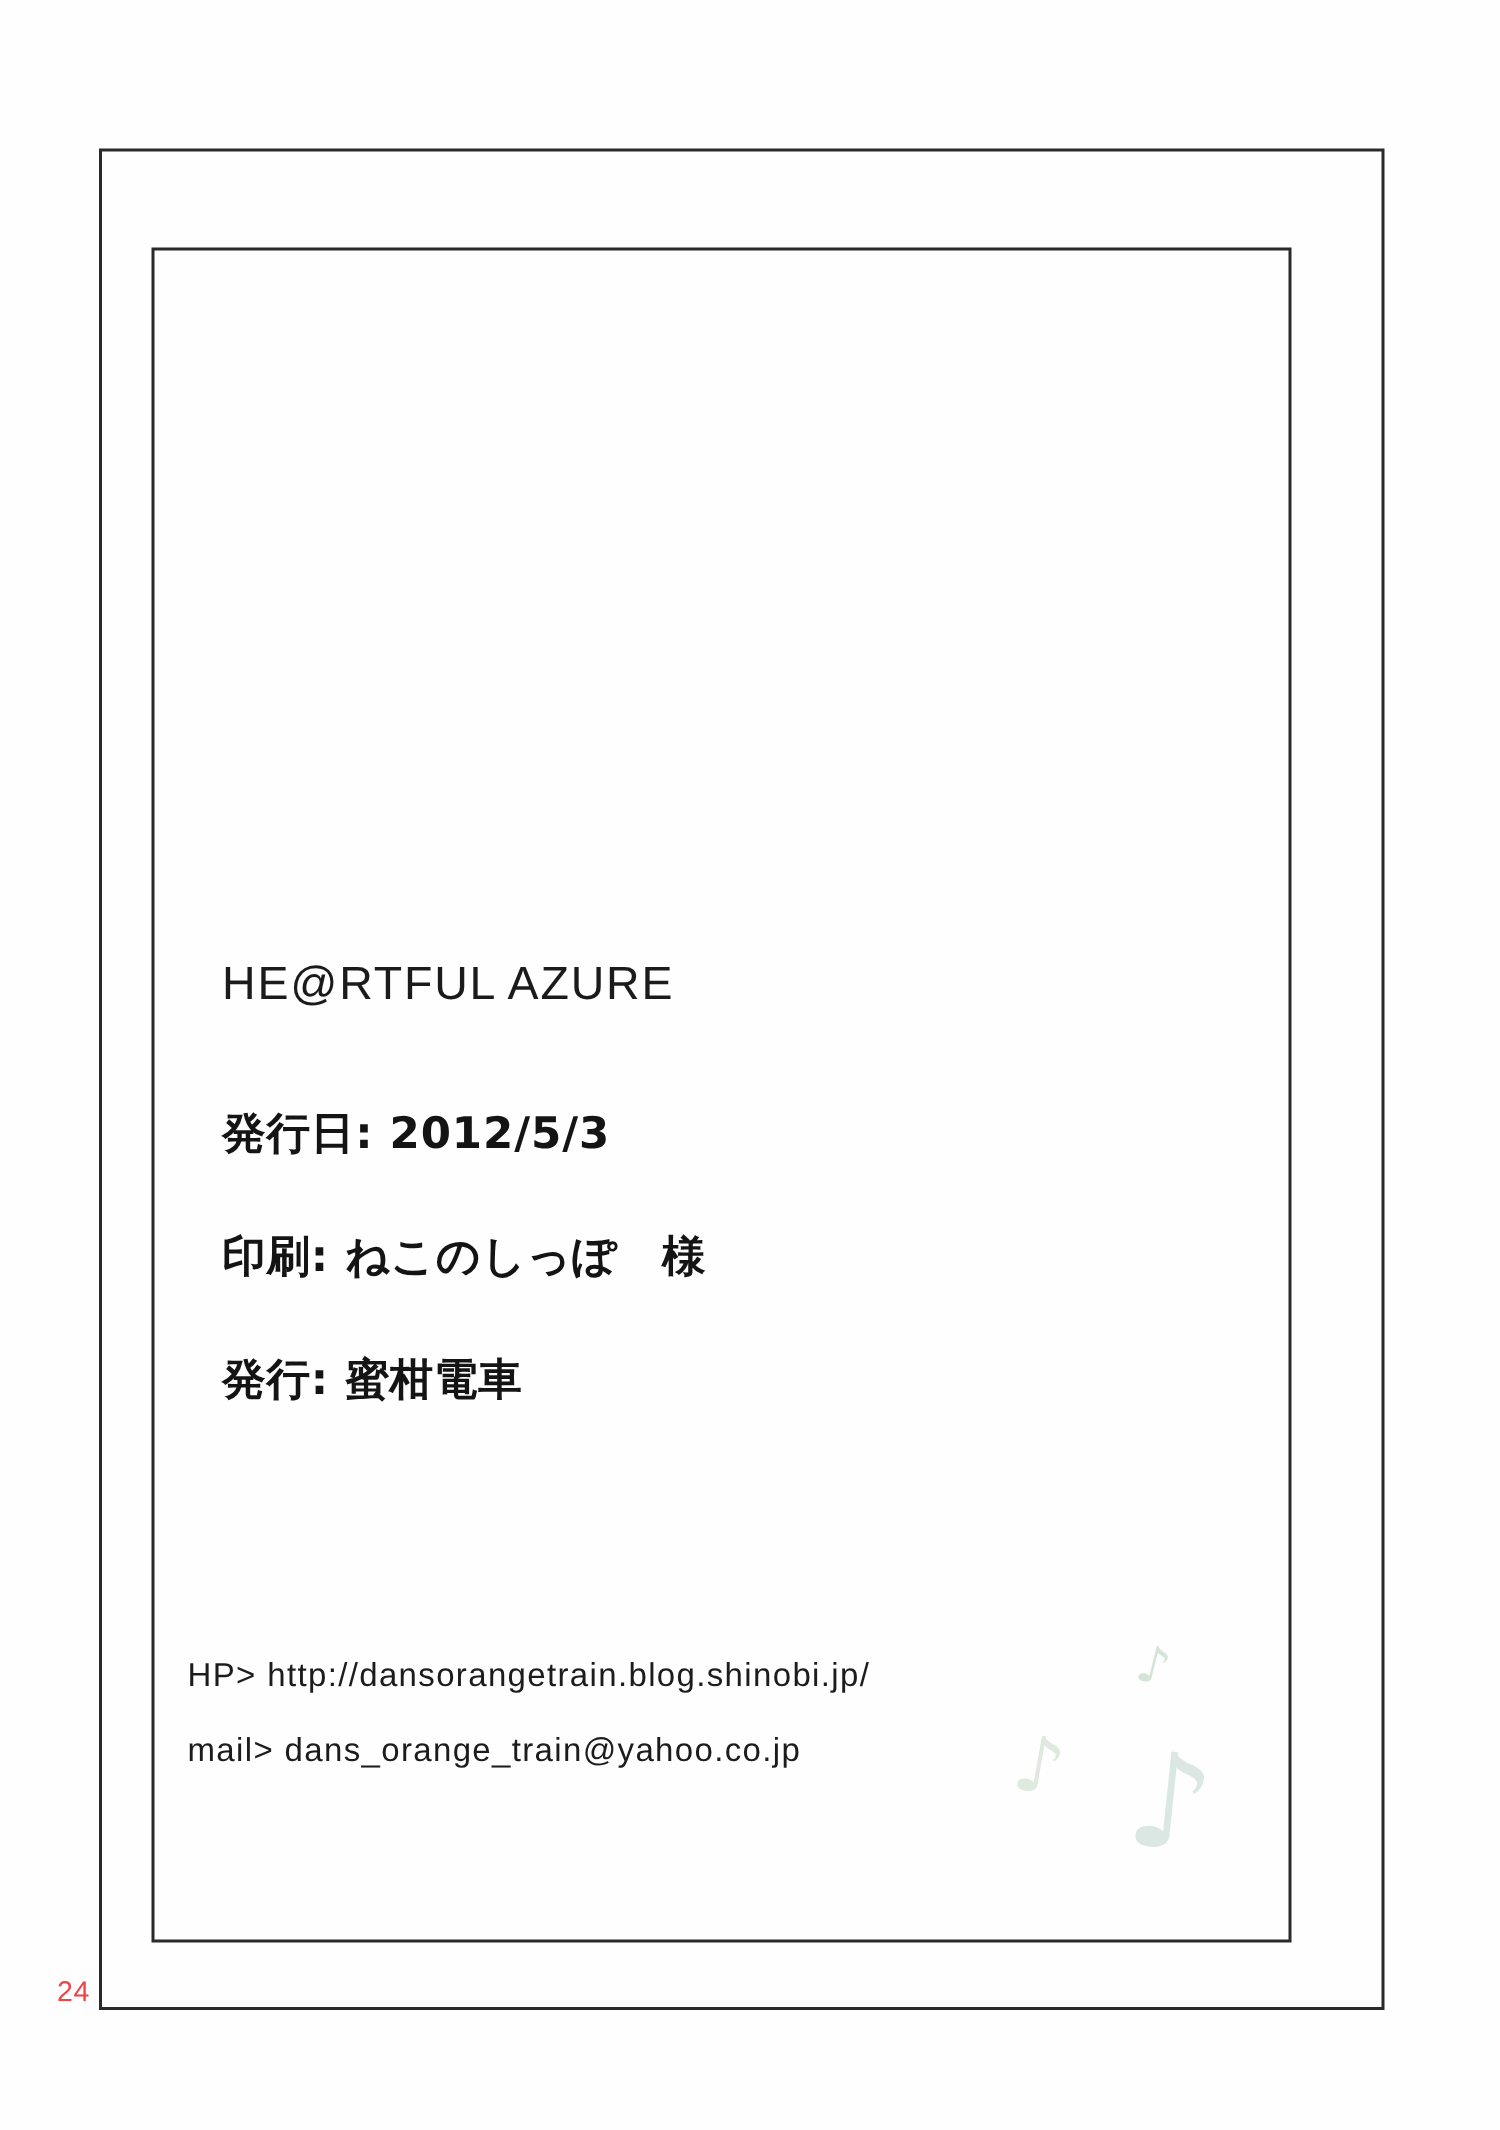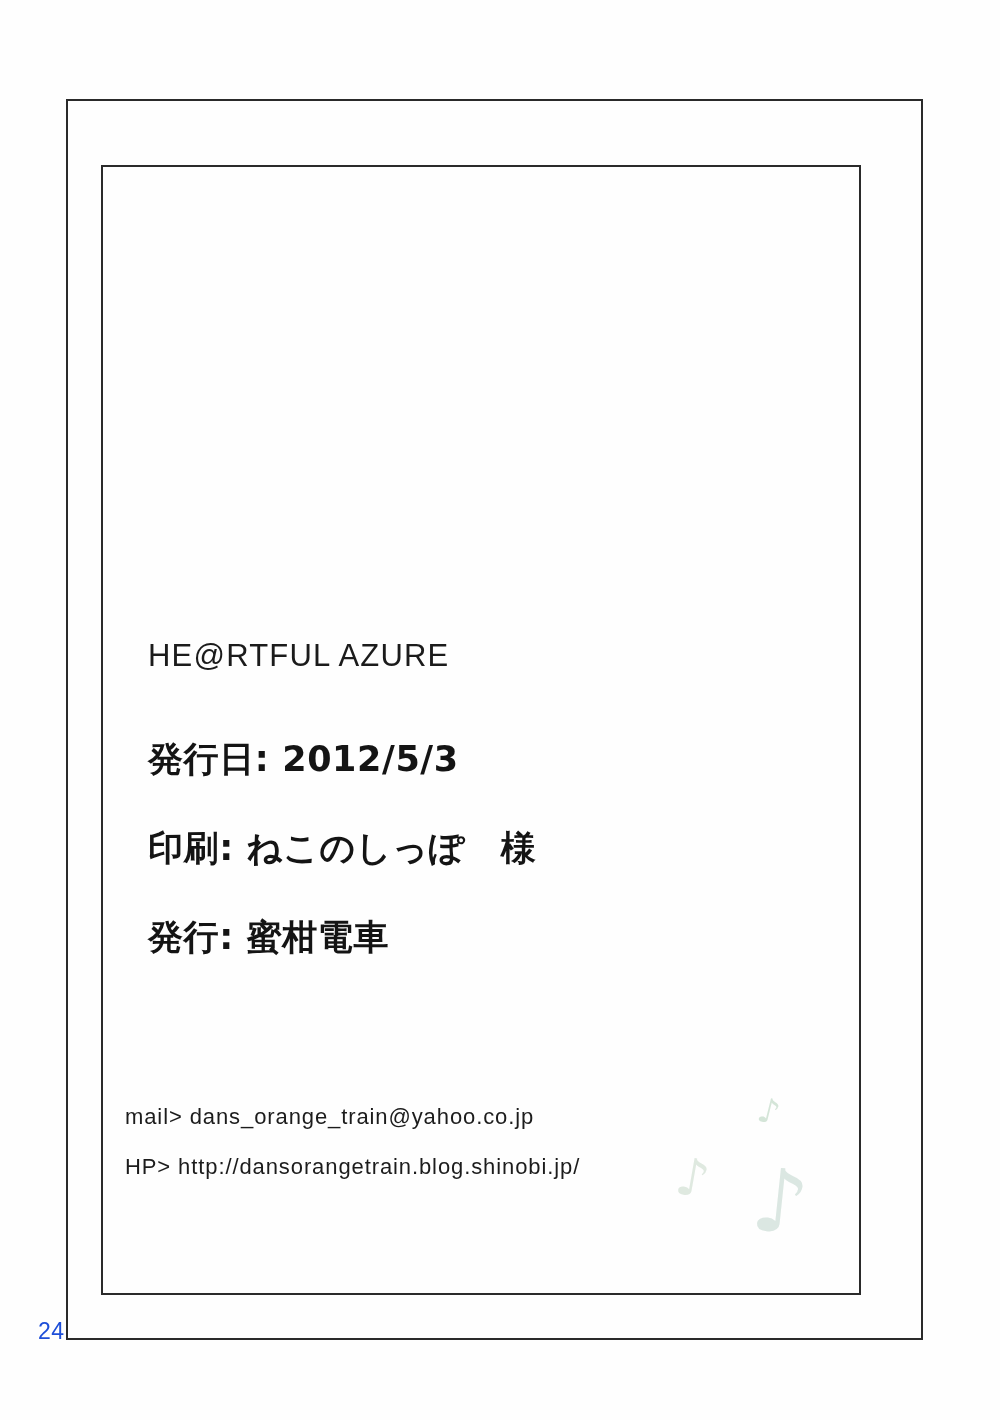--- a/index.html
+++ b/index.html
@@ -45,22 +45,22 @@
     border: 2px solid #2a2a2a;
     box-sizing: border-box;
     background: transparent;
   }
 
   
   #page-number {
     position: absolute;
     left: 38px;
     top: 1318px;
-    font-size: 23px;
-    color: #1d4ed8;
+    font-size: 19px;
+    color: #ef4444;
     letter-spacing: 0.5px;
     font-family: "Liberation Sans", sans-serif;
   }
 
   
   #colophon {
     position: absolute;
     left: 132px;
     top: 638px;
     width: 640px;
@@ -70,21 +70,21 @@
   .title-line {
     font-size: 31px;
     color: #1b1b1b;
     letter-spacing: 1.2px;
     margin: 0 0 62px 0;
     font-weight: 400;
     font-family: "Liberation Sans", sans-serif;
   }
 
   .meta-line {
-    font-size: 35px;
+    font-size: 29px;
     color: #141414;
     margin: 0 0 42px 0;
     letter-spacing: 0.6px;
     font-weight: 700;
     font-family: "DejaVu Sans", sans-serif;
   }
 
   #contact {
     position: absolute;
     left: 125px;
@@ -142,21 +142,21 @@
   <div id="page-number">24</div>
 
   <div id="colophon">
     <div class="title-line">HE@RTFUL AZURE</div>
     <div class="meta-line">発行日: 2012/5/3</div>
     <div class="meta-line">印刷: ねこのしっぽ　様</div>
     <div class="meta-line">発行: 蜜柑電車</div>
   </div>
 
   <div id="contact">
+    <div class="contact-line">HP&gt;  http://dansorangetrain.blog.shinobi.jp/</div>
     <div class="contact-line">mail&gt;  dans_orange_train@yahoo.co.jp</div>
-    <div class="contact-line">HP&gt;  http://dansorangetrain.blog.shinobi.jp/</div>
   </div>
 
   <div class="note" id="note-small">♪</div>
   <div class="note" id="note-mid">♪</div>
   <div class="note" id="note-large">♪</div>
 
 </div>
 
 </body></html>

